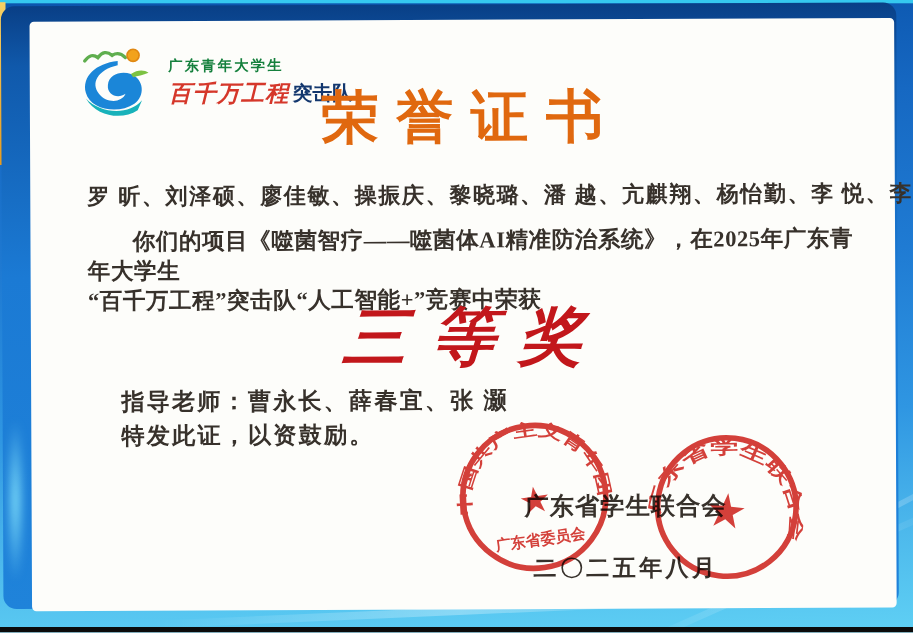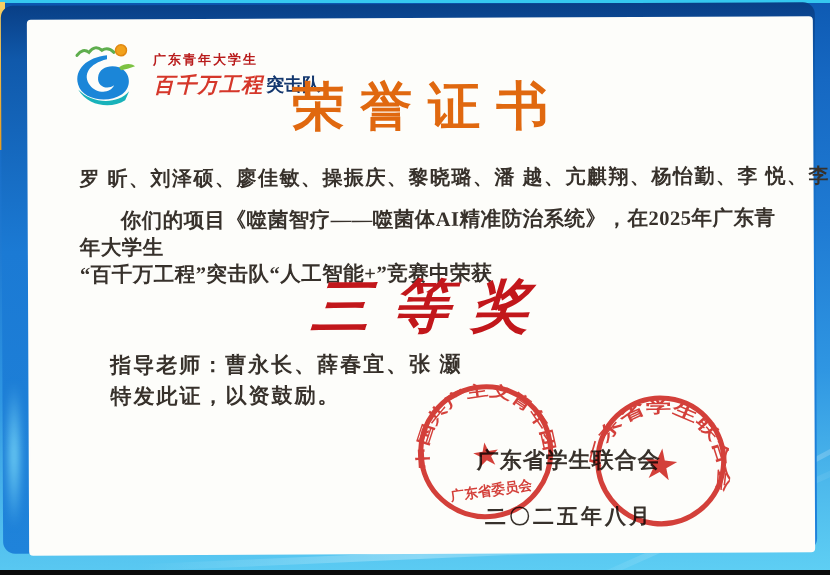--- a/index.html
+++ b/index.html
@@ -25,21 +25,21 @@
   .cert-wrap { position:absolute; inset:0; transform:rotate(-0.25deg); z-index:3; }
   .cert-frame { position:absolute; left:2px; top:4px; width:814px; height:548px; border-radius:12px;
     background:linear-gradient(180deg,#093f86 0%, #1059ab 10%, #1b7ad4 45%, #1f83da 100%); }
   .cert-sheet { position:absolute; left:28px; top:18px; width:786px; height:536px;
     background:#fdfdfa; border-radius:4px; }
 
   
   .logo { position:absolute; left:42px; top:20px; display:flex; align-items:flex-start; gap:6px; }
   .logo-mark { width:78px; height:70px; }
   .logo-text { display:flex; flex-direction:column; margin-top:12px; font-family:"Liberation Sans","DejaVu Sans",sans-serif; }
-  .logo-line1 { color:#b91c1c; font-size:13px; font-weight:bold; letter-spacing:2px; }
+  .logo-line1 { color:#15803d; font-size:13px; font-weight:bold; letter-spacing:2px; }
   .logo-row { display:flex; align-items:flex-end; gap:3px; margin-top:2px; }
   .logo-line2 { color:#d5372a; font-size:21px; font-weight:bold; font-style:italic;
     font-family:"Liberation Serif",serif; letter-spacing:1px; }
   .logo-line3 { color:#123а6e; color:#13376e; font-size:18px; font-weight:bold; padding-bottom:2px; }
 
   
   .cert-title { position:absolute; left:0; top:54px; width:100%; text-align:center;
     font-size:52px; font-weight:bold; color:#e0680f; letter-spacing:16px; text-indent:16px; }
   .names-line { position:absolute; left:52px; top:146px; width:706px;
     font-size:20px; font-weight:bold; color:#37312b; letter-spacing:1.5px; white-space:nowrap; }

